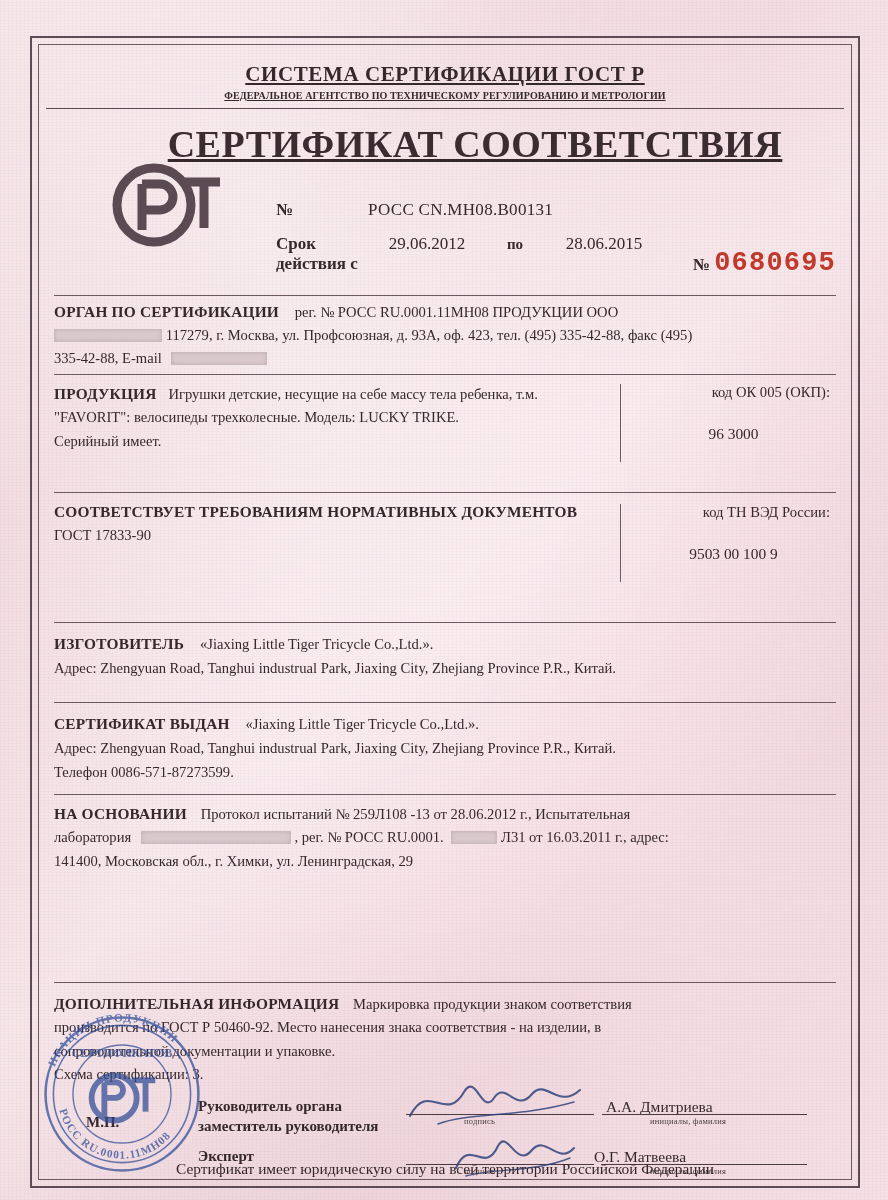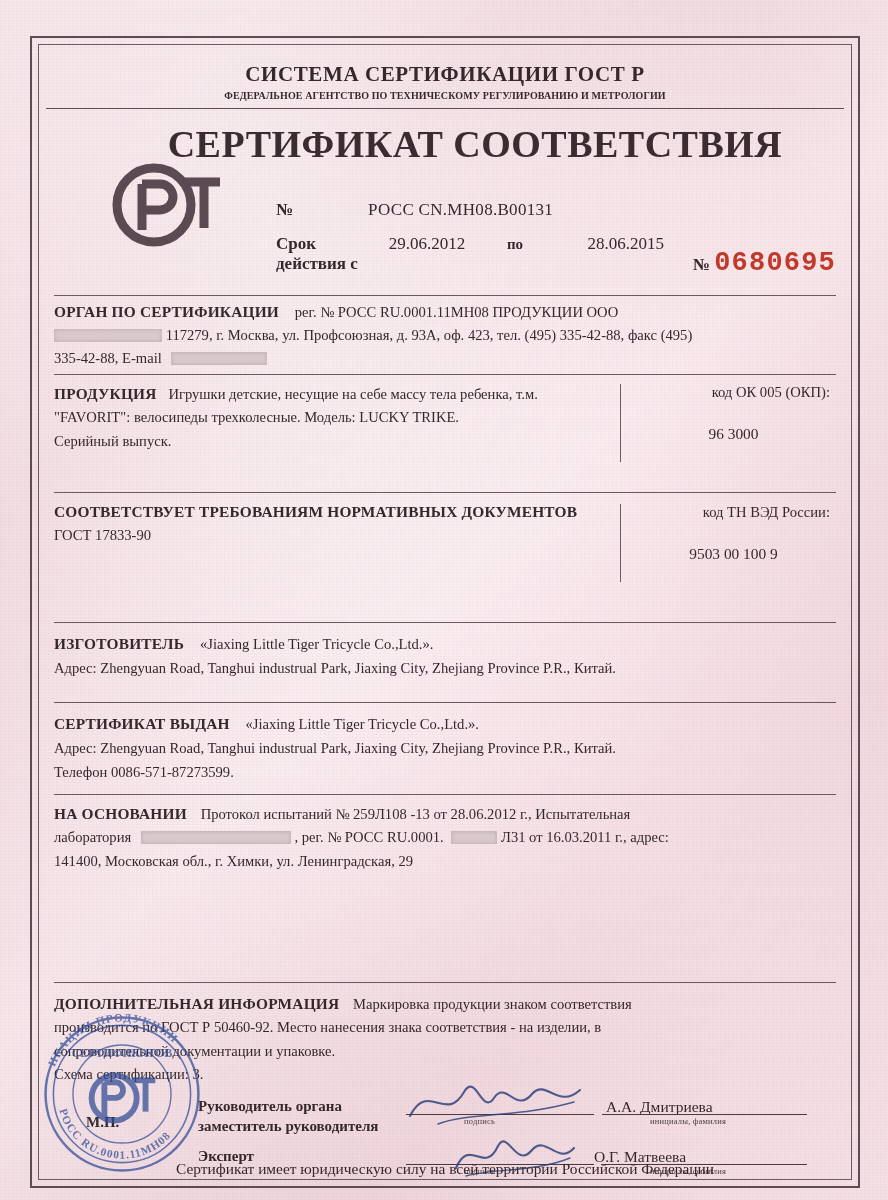--- a/index.html
+++ b/index.html
@@ -45,20 +45,21 @@
     bottom: 20px;
     border: 1px solid #6b5a62;
   }
 
   .content {
     position: absolute;
     left: 46px;
     top: 52px;
     right: 44px;
     bottom: 26px;
+    text-decoration: underline;
   }
 
   
   .header-block {
     text-align: center;
     padding-top: 10px;
   }
   .header-line1 {
     font-size: 21px;
     font-weight: bold;
@@ -116,21 +117,21 @@
   }
   .row-no .lbl { width: 92px; }
   .row-validity {
     display: flex;
     align-items: baseline;
     margin-top: 14px;
   }
   .row-validity .lbl { width: 92px; font-weight: bold; }
   .row-validity .date1 { width: 118px; text-align: center; }
   .row-validity .po { width: 58px; text-align: center; font-weight: bold; font-size: 15px;}
-  .row-validity .date2 { width: 120px; text-align: right; }
+  .row-validity .date2 { width: 120px; text-align: center; }
 
   .blank-no {
     position: absolute;
     right: 8px;
     top: 98px;
     font-size: 17px;
     font-weight: bold;
   }
   .blank-no .red {
     color: #c0392b;
@@ -295,21 +296,21 @@
         <span>335-42-88, E-mail</span>
         <span class="redact" style="width:96px;height:13px;margin-left:6px;"></span>
       </div>
     </div>
 
     <div class="hr" style="top:322px;"></div>
     <div class="sec" style="top:332px; right:225px;">
       <span class="hd">ПРОДУКЦИЯ</span>
       <span class="small" style="margin-left:8px;">Игрушки детские, несущие на себе массу тела ребенка, т.м.</span>
       <div class="small" style="margin-top:4px;">"FAVORIT": велосипеды трехколесные. Модель: LUCKY TRIKE.</div>
-      <div class="small" style="margin-top:4px;">Серийный выпуск.</div>
+      <div class="small" style="margin-top:4px;">Серийный имеет.</div>
     </div>
     <div class="codebox" style="top:332px;height:78px;">
       <div class="cap">код ОК 005 (ОКП):</div>
       <div class="val">96 3000</div>
     </div>
 
     <div class="hr" style="top:440px;"></div>
     <div class="sec" style="top:450px; right:225px;">
       <div class="hd">СООТВЕТСТВУЕТ ТРЕБОВАНИЯМ НОРМАТИВНЫХ ДОКУМЕНТОВ</div>
       <div class="small" style="margin-top:4px;">ГОСТ 17833-90</div>

